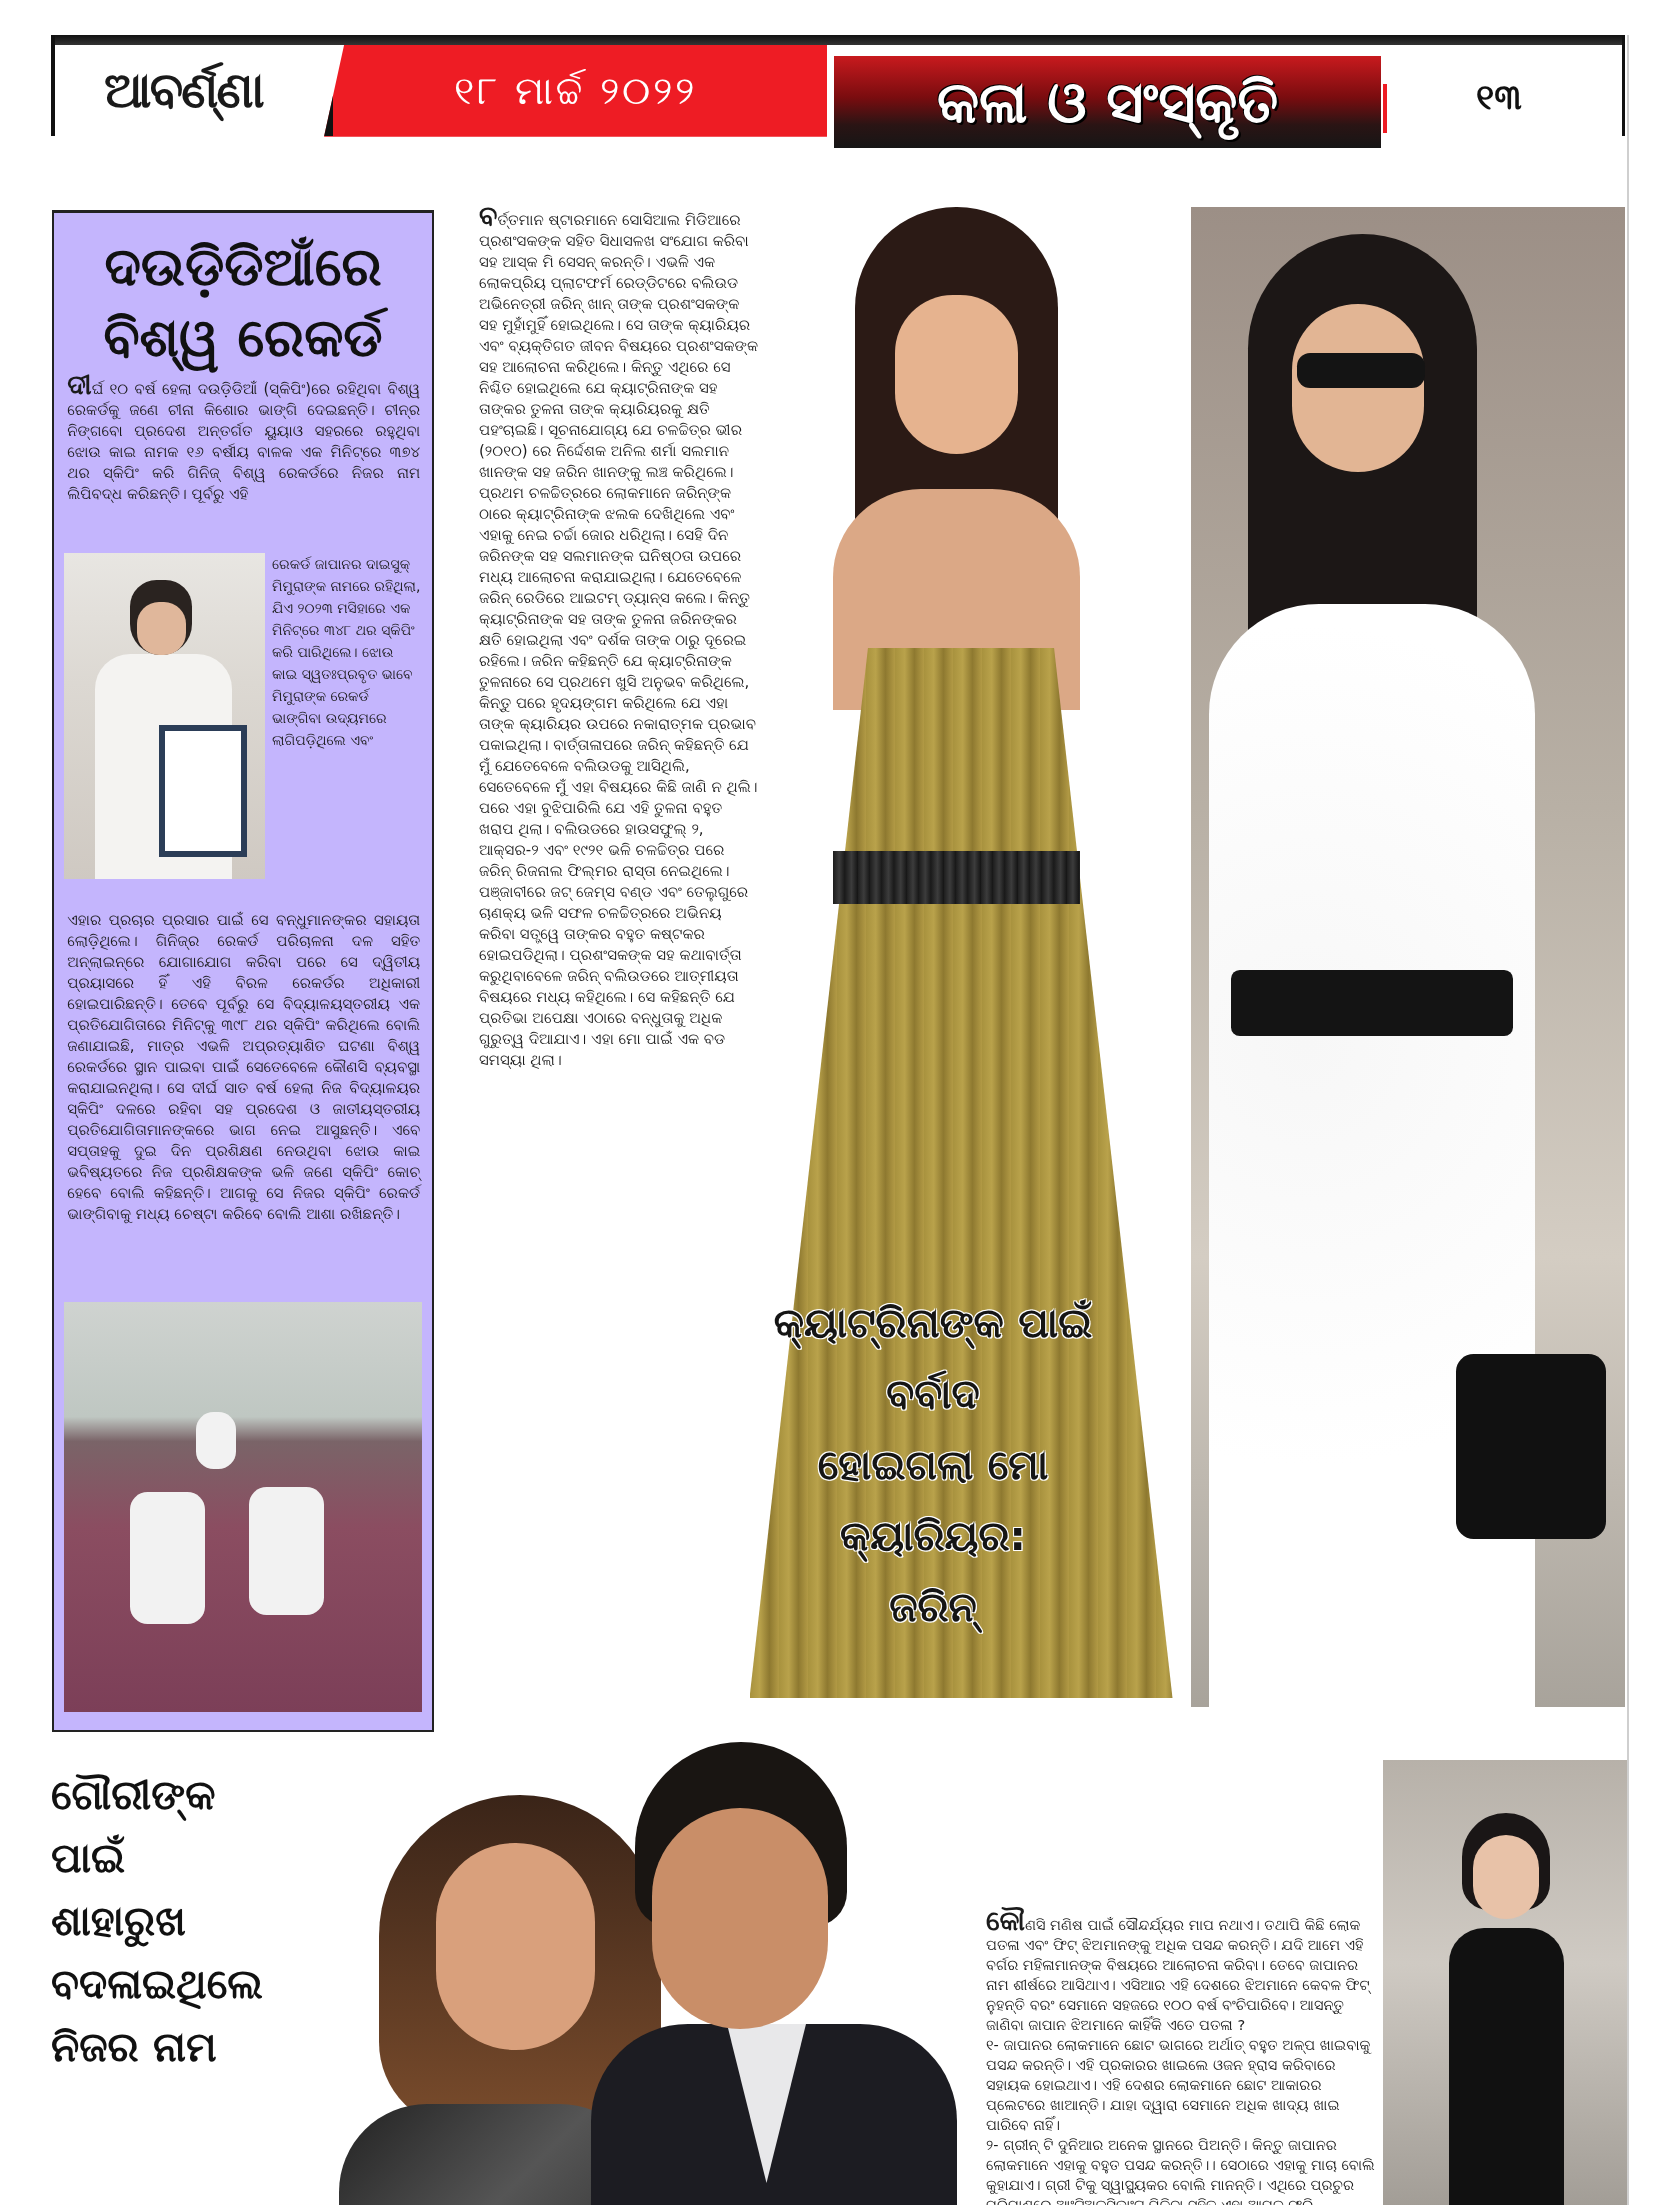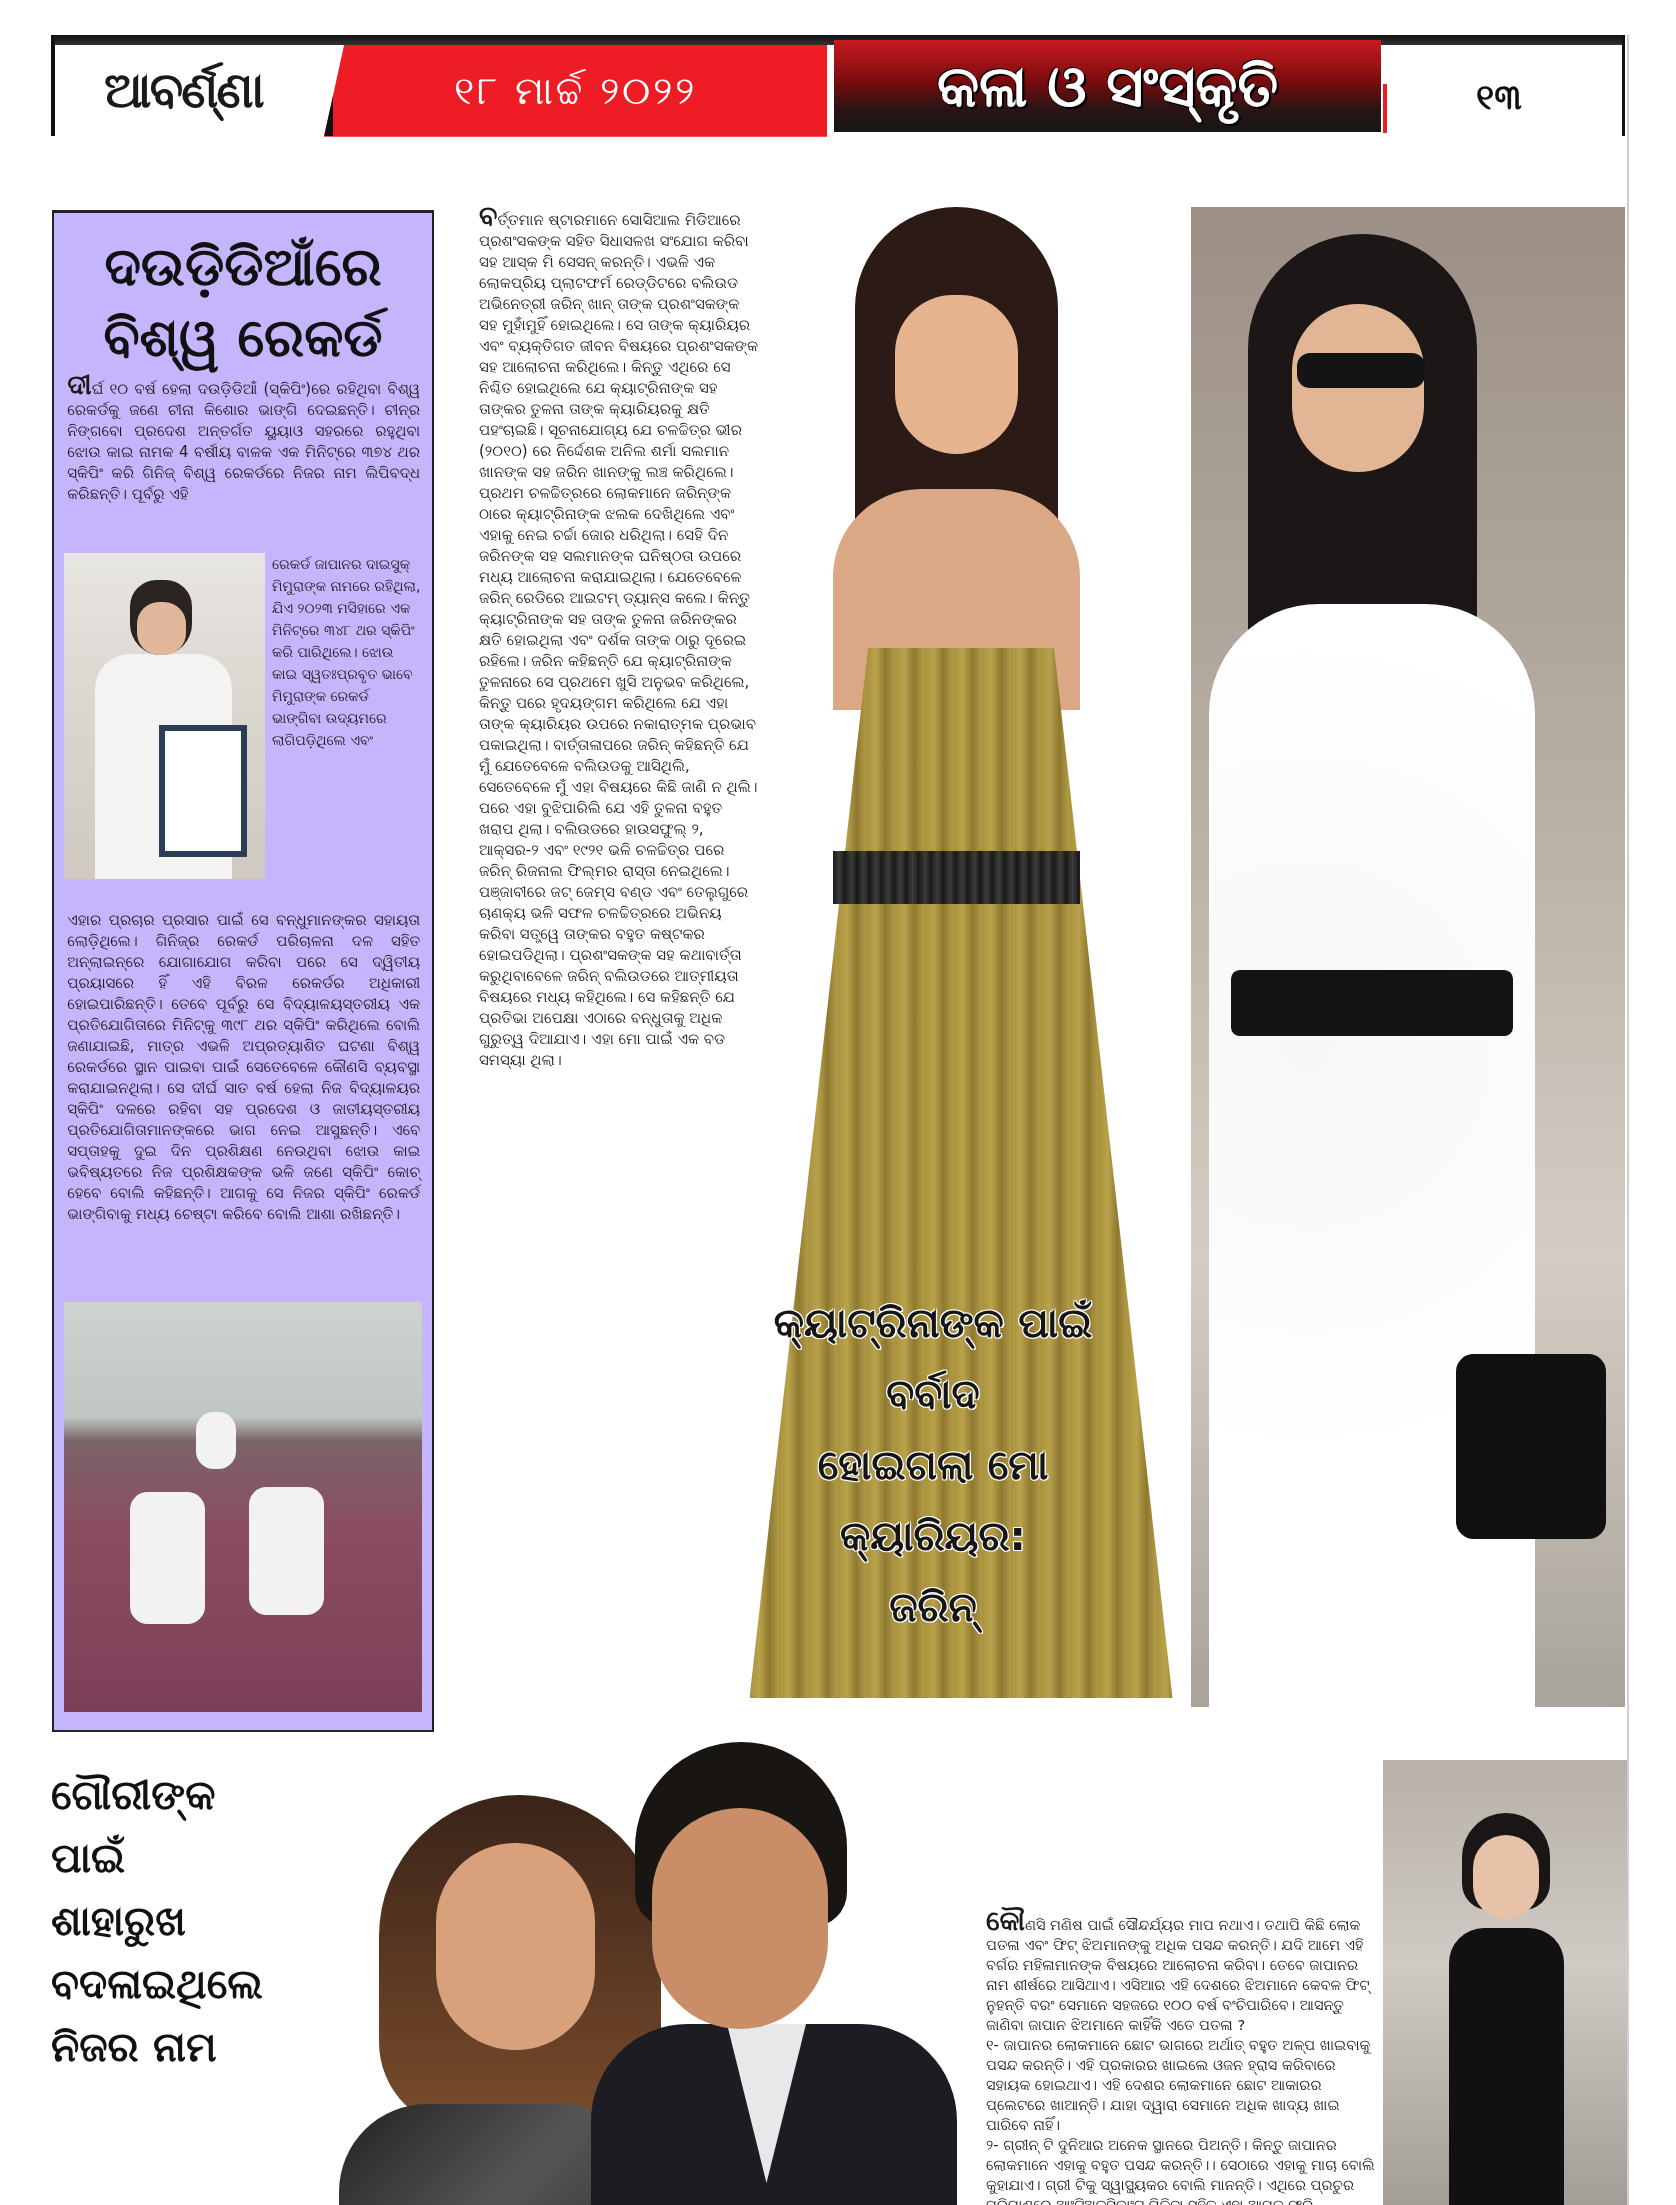--- a/index.html
+++ b/index.html
@@ -9,21 +9,21 @@
   
   .masthead { position: absolute; left: 51px; top: 35px; width: 1574px; height: 101px; }
   .masthead .topbar { position: absolute; left: 0; top: 0; width: 100%; height: 9.7px; background: linear-gradient(#111, #333); }
   .masthead .leftrule { position: absolute; left: 0; top: 0; width: 4.4px; height: 101px; background: #111; }
   .masthead .rightrule { position: absolute; right: 0; top: 0; width: 3.5px; height: 101px; background: #111; }
   .logo { position: absolute; left: 53px; top: 26.5px; font-size: 49px; font-weight: bold; letter-spacing: -1.8px; color: #1a1a1a; }
   .datebox { position: absolute; left: 273px; top: 9.7px; width: 503px; height: 92px; background: #ee1c24;
              clip-path: polygon(4% 0, 100% 0, 100% 100%, 0 100%); display: flex; align-items: center; justify-content: center; }
   .datebox .shadow { position: absolute; left: 0; top: 17.6px; width: 8.8px; height: 74px; background: #111; }
   .datebox span { color: #fff; font-size: 39px; font-weight: normal; letter-spacing: 2.6px; }
-  .sectionbox { position: absolute; left: 783px; top: 5px; width: 547px; height: 92px;
+  .sectionbox { position: absolute; left: 783px; top: 21px; width: 547px; height: 92px;
                 background: linear-gradient(#c81a1e 0%, #7a0c0f 45%, #2a1414 75%, #161616 100%);
                 display: flex; align-items: center; justify-content: center; }
   .sectionbox span { color: #fff; font-size: 57px; font-weight: bold; text-shadow: 2.2px 2.2px 0 #000, -0.9px -0.9px 0 #000; }
   .redtick { position: absolute; left: 1332px; top: 49px; width: 3.5px; height: 49px; background: #ee1c24; }
   .pageno { position: absolute; left: 1425px; top: 42px; font-size: 35px; font-weight: bold; color: #111; }
 
   
   .headline { font-family: "DejaVu Sans", sans-serif; font-weight: bold; color: #111; text-align: center; }
   .body { font-family: "DejaVu Sans", sans-serif; font-size: 15px; line-height: 21px; color: #1b1b1b; text-align: justify; }
   .dropcap { font-weight: bold; font-size: 27px; line-height: 17.6px; }
@@ -105,21 +105,21 @@
   <div class="redtick"></div>
   <div class="pageno">୧୩</div>
 </header>
 
 <article class="a1">
   <h1 class="headline">
     <span>ଦଉଡ଼ିଡିଆଁରେ</span><br>
     <span>ବିଶ୍ୱ ରେକର୍ଡ</span>
   </h1>
   <p class="body txt1">
-    <span class="dropcap">ଦୀ</span><span>ର୍ଘ ୧୦ ବର୍ଷ ହେଲା ଦଉଡ଼ିଡିଆଁ (ସ୍କିପିଂ)ରେ ରହିଥିବା ବିଶ୍ୱ ରେକର୍ଡକୁ ଜଣେ ଚୀନା କିଶୋର ଭାଙ୍ଗି ଦେଇଛନ୍ତି। ଚୀନ୍‌ର ନିଙ୍ଗବୋ ପ୍ରଦେଶ ଅନ୍ତର୍ଗତ ୟୁୟାଓ ସହରରେ ରହୁଥିବା ଝୋଉ କାଇ ନାମକ 4 ବର୍ଷୀୟ ବାଳକ ଏକ ମିନିଟ୍‌ରେ ୩୭୪ ଥର ସ୍କିପିଂ କରି ଗିନିଜ୍ ବିଶ୍ୱ ରେକର୍ଡରେ ନିଜର ନାମ ଲିପିବଦ୍ଧ କରିଛନ୍ତି। ପୂର୍ବରୁ ଏହି</span>
+    <span class="dropcap">ଦୀ</span><span>ର୍ଘ ୧୦ ବର୍ଷ ହେଲା ଦଉଡ଼ିଡିଆଁ (ସ୍କିପିଂ)ରେ ରହିଥିବା ବିଶ୍ୱ ରେକର୍ଡକୁ ଜଣେ ଚୀନା କିଶୋର ଭାଙ୍ଗି ଦେଇଛନ୍ତି। ଚୀନ୍‌ର ନିଙ୍ଗବୋ ପ୍ରଦେଶ ଅନ୍ତର୍ଗତ ୟୁୟାଓ ସହରରେ ରହୁଥିବା ଝୋଉ କାଇ ନାମକ ୧୬ ବର୍ଷୀୟ ବାଳକ ଏକ ମିନିଟ୍‌ରେ ୩୭୪ ଥର ସ୍କିପିଂ କରି ଗିନିଜ୍ ବିଶ୍ୱ ରେକର୍ଡରେ ନିଜର ନାମ ଲିପିବଦ୍ଧ କରିଛନ୍ତି। ପୂର୍ବରୁ ଏହି</span>
   </p>
   <div class="photo boy-photo">
     <div class="shirt"></div>
     <div class="head"></div>
     <div class="face"></div>
     <div class="cert"></div>
   </div>
   <p class="body txt-narrow">ରେକର୍ଡ ଜାପାନର ଦାଇସୁକ୍ ମିମୁରାଙ୍କ ନାମରେ ରହିଥିଲା, ଯିଏ ୨୦୨୩ ମସିହାରେ ଏକ ମିନିଟ୍‌ରେ ୩୪୮ ଥର ସ୍କିପିଂ କରି ପାରିଥିଲେ। ଝୋଉ କାଇ ସ୍ୱତଃପ୍ରବୃତ ଭାବେ ମିମୁରାଙ୍କ ରେକର୍ଡ ଭାଙ୍ଗିବା ଉଦ୍ୟମରେ ଲାଗିପଡ଼ିଥିଲେ ଏବଂ</p>
   <p class="body txt2">ଏହାର ପ୍ରଚାର ପ୍ରସାର ପାଇଁ ସେ ବନ୍ଧୁମାନଙ୍କର ସହାୟତା ଲୋଡ଼ିଥିଲେ। ଗିନିଜ୍‌ର ରେକର୍ଡ ପରିଚାଳନା ଦଳ ସହିତ ଅନ୍‌ଲାଇନ୍‌ରେ ଯୋଗାଯୋଗ କରିବା ପରେ ସେ ଦ୍ୱିତୀୟ ପ୍ରୟାସରେ ହିଁ ଏହି ବିରଳ ରେକର୍ଡର ଅଧିକାରୀ ହୋଇପାରିଛନ୍ତି। ତେବେ ପୂର୍ବରୁ ସେ ବିଦ୍ୟାଳୟସ୍ତରୀୟ ଏକ ପ୍ରତିଯୋଗିତାରେ ମିନିଟ୍‌କୁ ୩୯୮ ଥର ସ୍କିପିଂ କରିଥିଲେ ବୋଲି ଜଣାଯାଇଛି, ମାତ୍ର ଏଭଳି ଅପ୍ରତ୍ୟାଶିତ ଘଟଣା ବିଶ୍ୱ ରେକର୍ଡରେ ସ୍ଥାନ ପାଇବା ପାଇଁ ସେତେବେଳେ କୌଣସି ବ୍ୟବସ୍ଥା କରାଯାଇନଥିଲା। ସେ ଦୀର୍ଘ ସାତ ବର୍ଷ ହେଲା ନିଜ ବିଦ୍ୟାଳୟର ସ୍କିପିଂ ଦଳରେ ରହିବା ସହ ପ୍ରଦେଶ ଓ ଜାତୀୟସ୍ତରୀୟ ପ୍ରତିଯୋଗିତାମାନଙ୍କରେ ଭାଗ ନେଇ ଆସୁଛନ୍ତି। ଏବେ ସପ୍ତାହକୁ ଦୁଇ ଦିନ ପ୍ରଶିକ୍ଷଣ ନେଉଥିବା ଝୋଉ କାଇ ଭବିଷ୍ୟତରେ ନିଜ ପ୍ରଶିକ୍ଷକଙ୍କ ଭଳି ଜଣେ ସ୍କିପିଂ କୋଚ୍ ହେବେ ବୋଲି କହିଛନ୍ତି। ଆଗକୁ ସେ ନିଜର ସ୍କିପିଂ ରେକର୍ଡ ଭାଙ୍ଗିବାକୁ ମଧ୍ୟ ଚେଷ୍ଟା କରିବେ ବୋଲି ଆଶା ରଖିଛନ୍ତି।</p>
   <div class="photo kids-photo">

